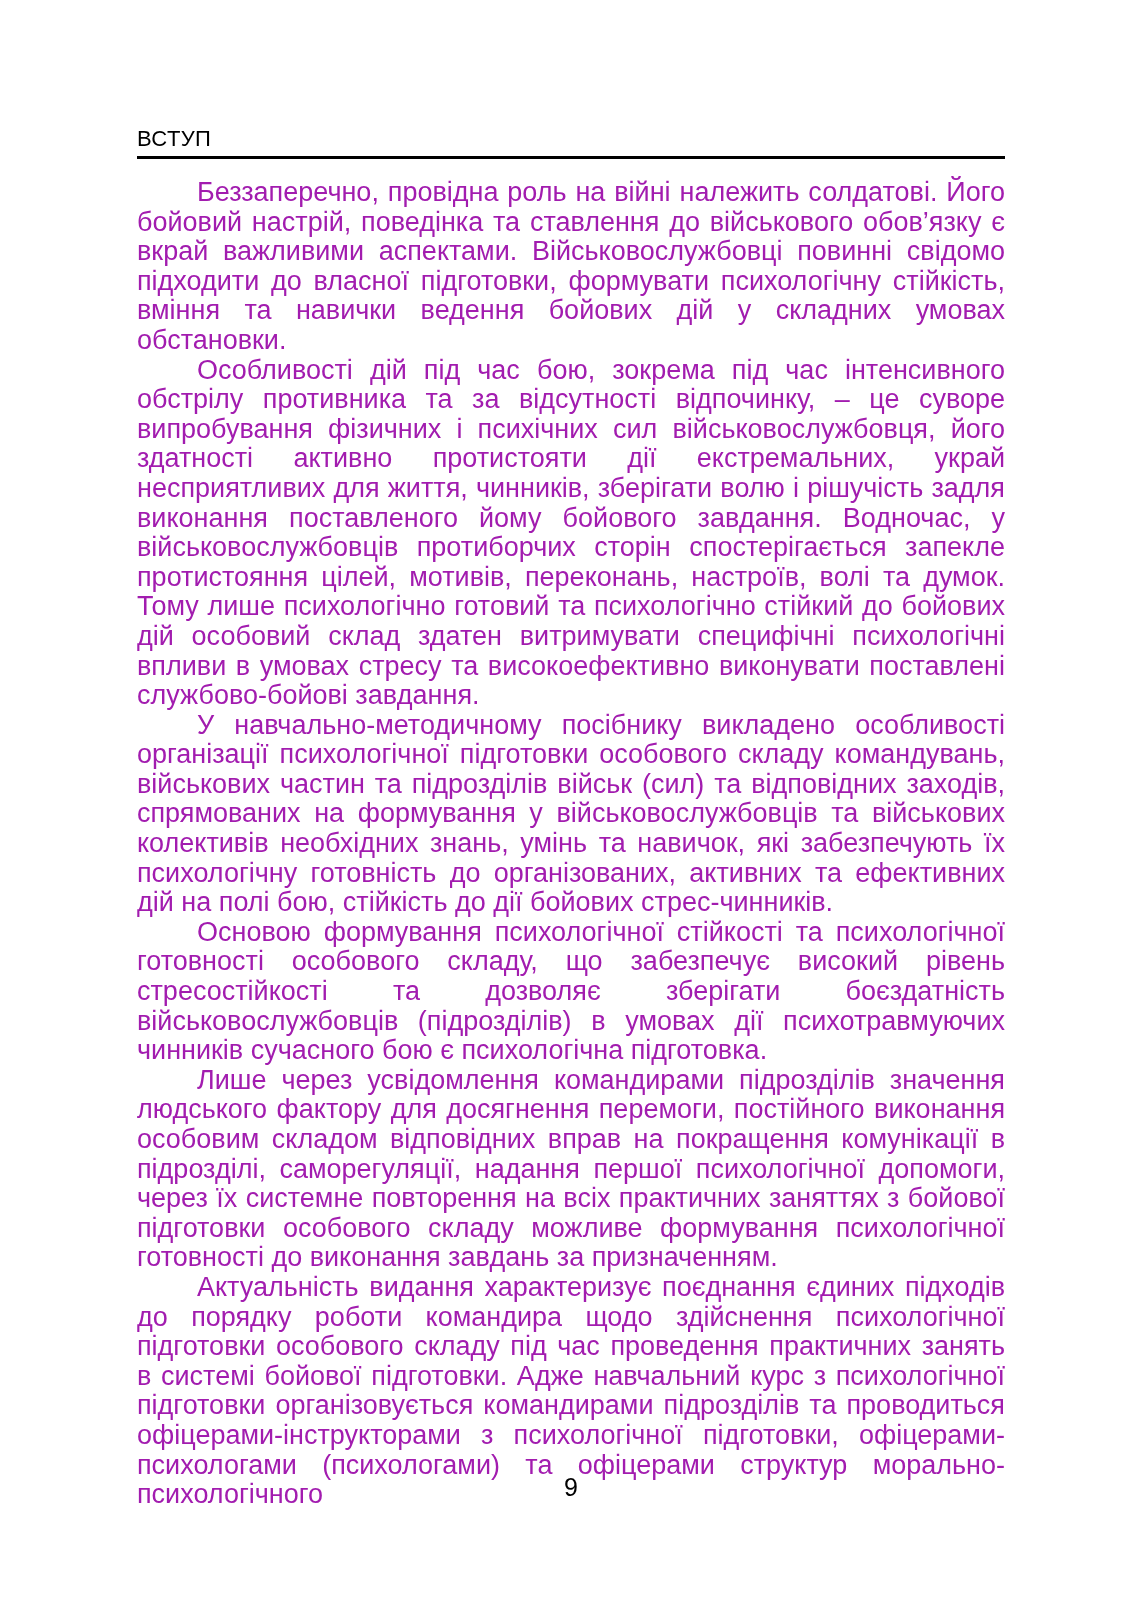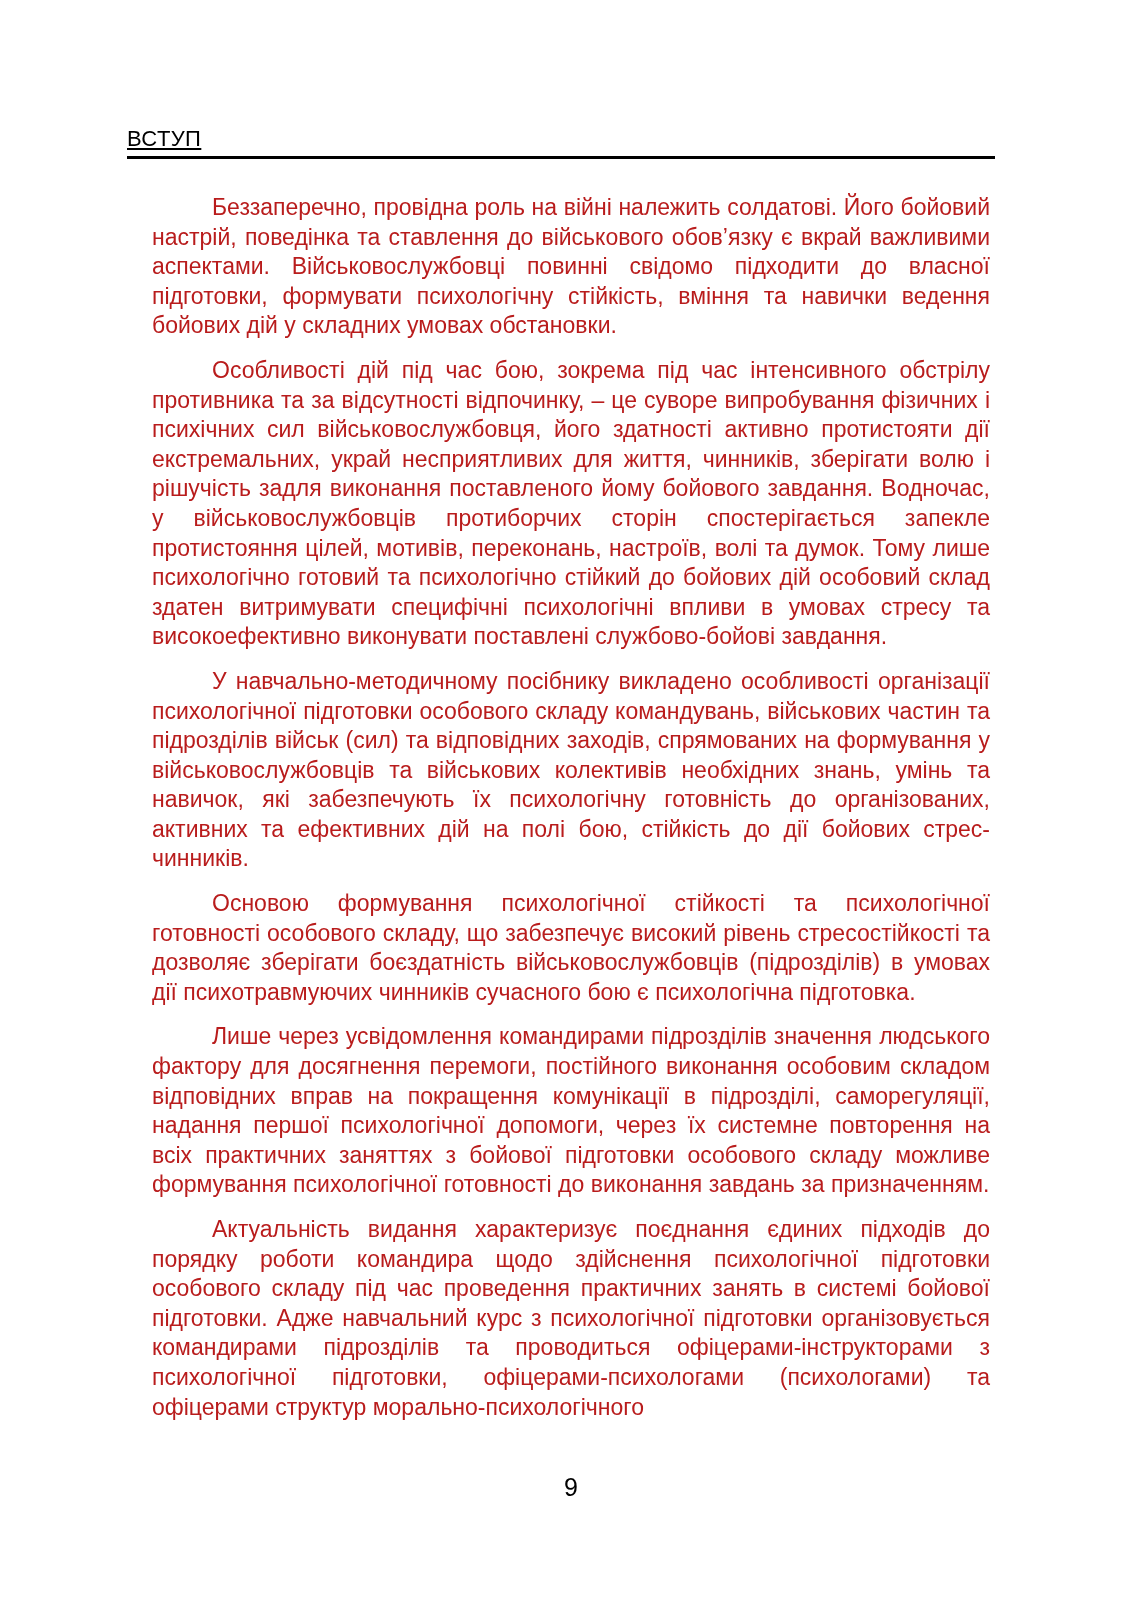--- a/index.html
+++ b/index.html
@@ -15,24 +15,23 @@
     height: 1615px;
     background: #ffffff;
     margin: 0 auto;
     overflow: hidden;
     box-sizing: border-box;
   }
 
   
   .section-head {
     position: absolute;
-    left: 127px;
+    left: 137px;
     top: 126px;
     width: 868px;
-    text-decoration: underline;
   }
 
   .section-head .section-title {
     font-family: "Liberation Sans", sans-serif;
     font-size: 22px;
     line-height: 26px;
     font-weight: 400;
     color: #000000;
     letter-spacing: 0.4px;
     margin: 0;
@@ -52,27 +51,27 @@
   
   .body-col {
     position: absolute;
     left: 137px;
     top: 178px;
     width: 868px;
   }
 
   .body-col p {
     font-family: "Liberation Sans", sans-serif;
-    font-size: 23px;
+    font-size: 27px;
     line-height: 29.6px;
-    color: #b91c1c;
+    color: #a21caf;
     text-align: justify;
     text-justify: inter-word;
     text-indent: 60px;
-    margin: 15px;
+    margin: 0;
     padding: 0;
     -webkit-hyphens: none;
     hyphens: none;
     word-spacing: 0px;
   }
 
   
   .folio {
     position: absolute;
     left: 0;

